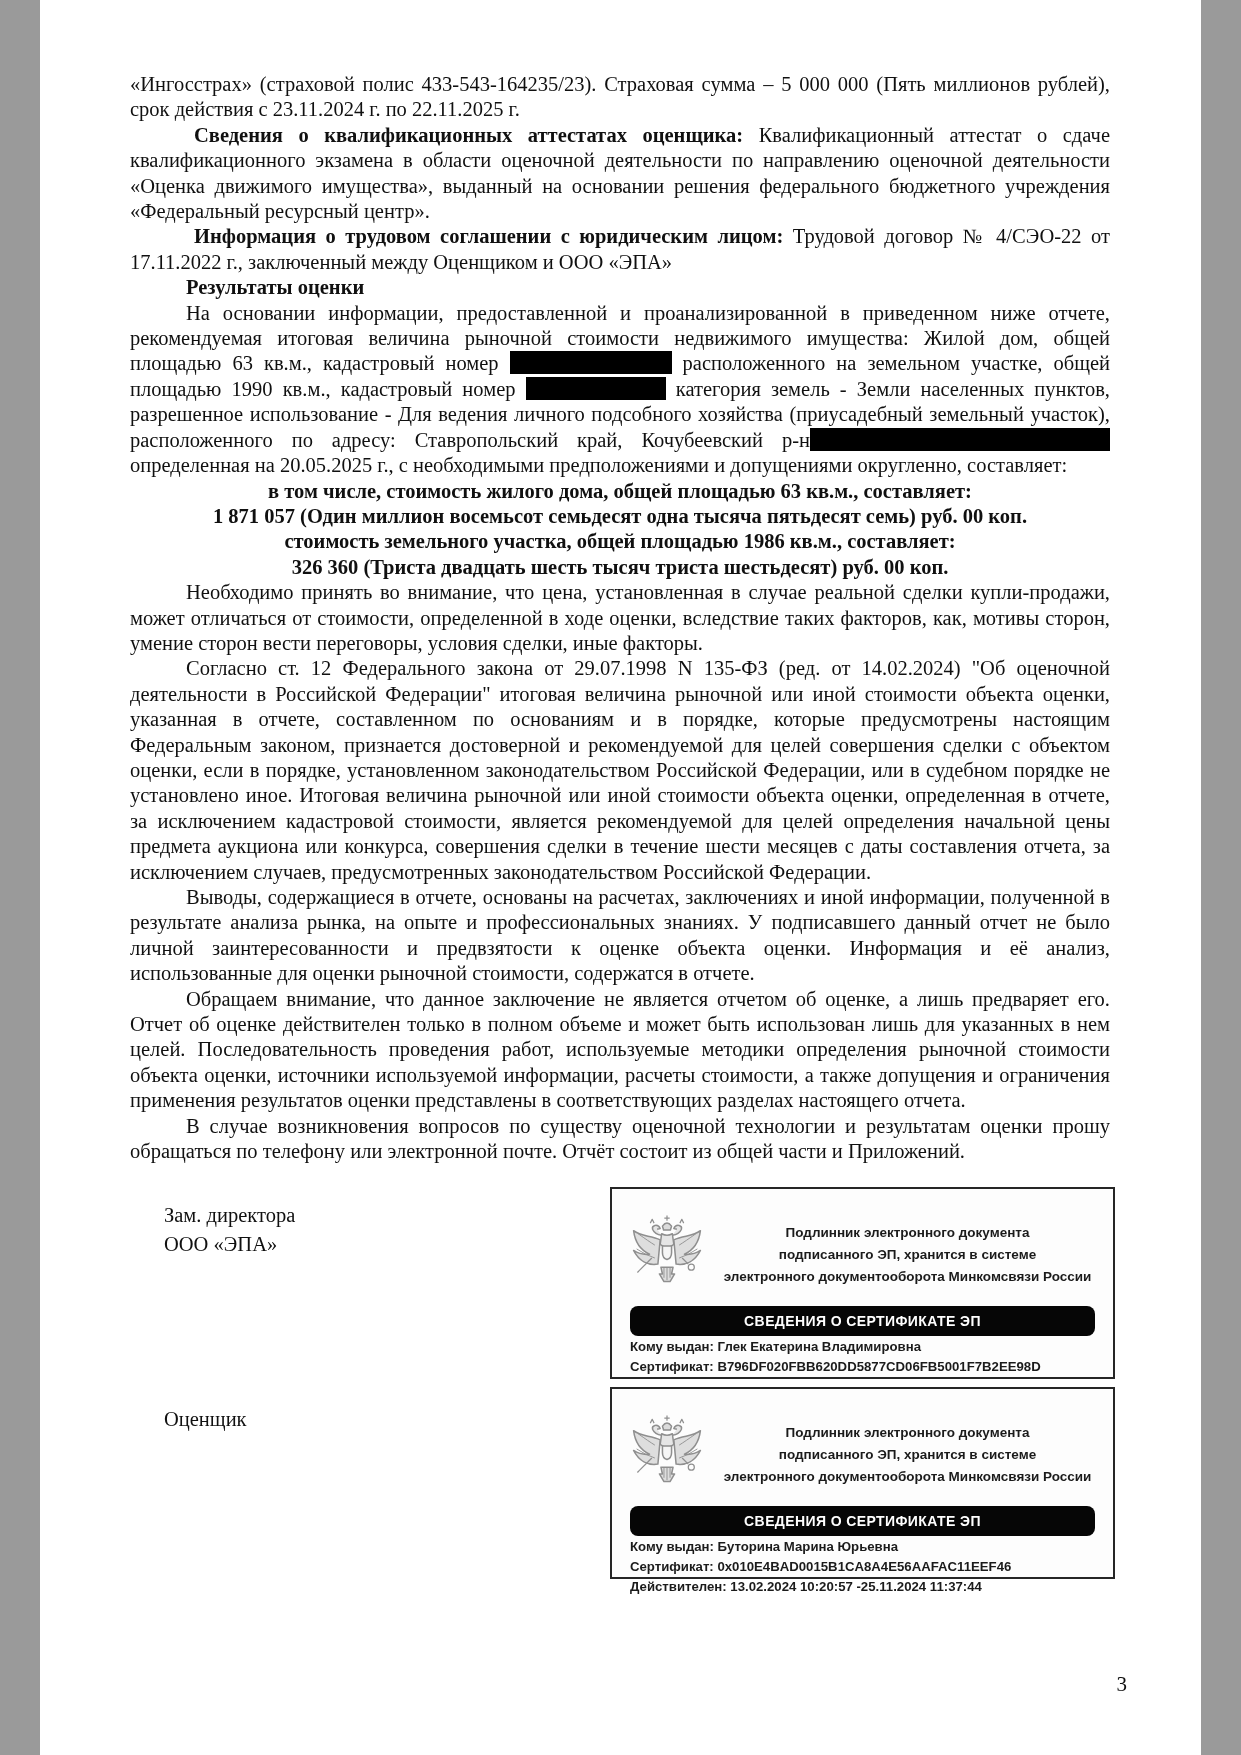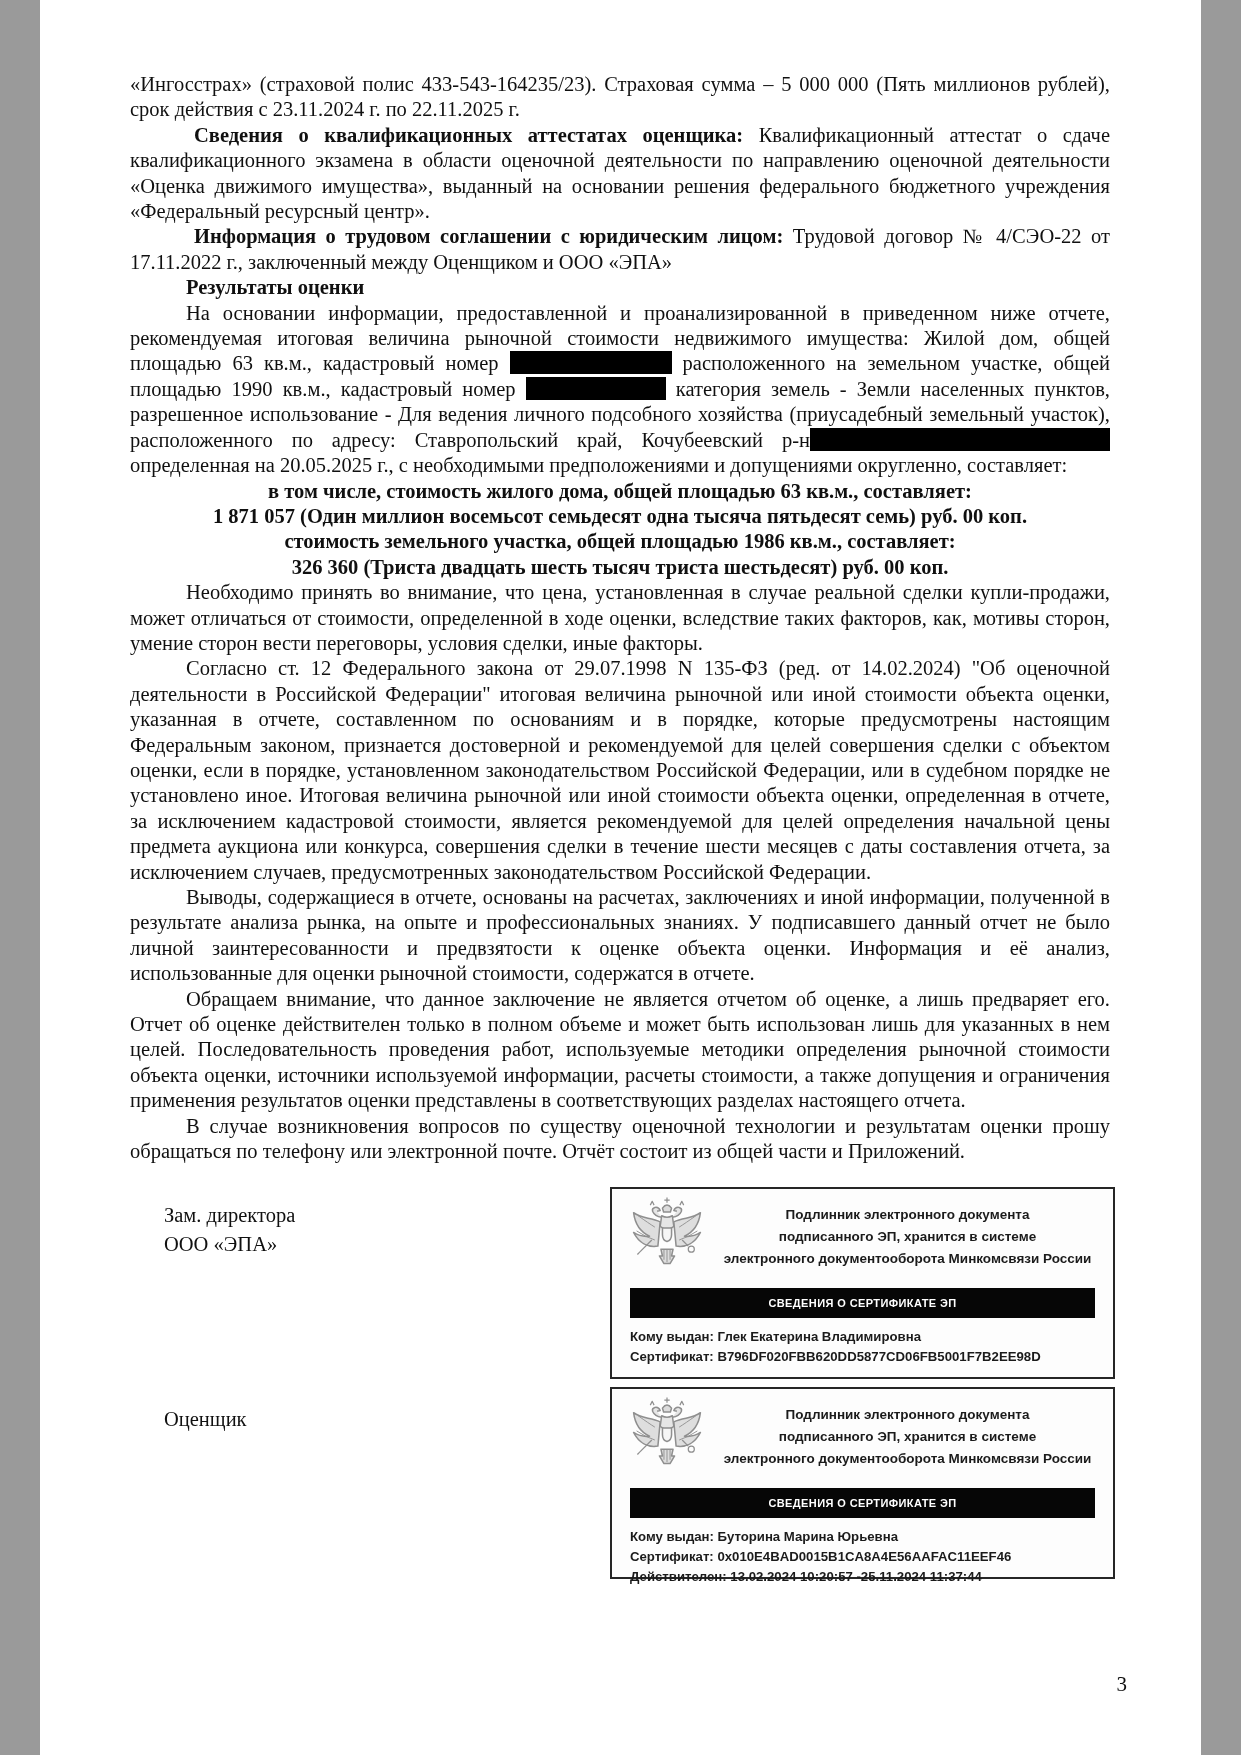--- a/index.html
+++ b/index.html
@@ -24,29 +24,29 @@
   .sig-role{position:absolute;left:124px;font-size:20.5px;line-height:29px;text-align:left;}
   .sig-role.first{top:14px;}
   .sig-role.second{top:218px;}
 
   .stamps{position:absolute;left:570px;top:0;}
   .stamp{
     width:501px;height:188px;border:2px solid #262626;background:#fdfdfd;
     margin-bottom:8px;
     font-family:"Liberation Sans","DejaVu Sans",sans-serif;font-weight:bold;color:#1b1b1b;
   }
-  .stamp-top{display:flex;align-items:center;padding:2px 8px 0 12px;height:92px;}
+  .stamp-top{display:flex;align-items:center;padding:20px 8px 0 12px;height:92px;}
   .eagle{flex:0 0 86px;display:flex;justify-content:center;align-items:center;}
   .stamp-header{flex:1;text-align:center;font-size:13.5px;line-height:22px;}
   .stamp-header div{white-space:nowrap;}
   .stamp-bar{
     margin:5px 18px 0 18px;background:#060606;color:#fff;text-align:center;
-    font-size:11px;height:30px;line-height:30px;letter-spacing:.4px;
+    font-size:14px;height:30px;line-height:30px;letter-spacing:.4px;border-radius:8px;
   }
-  .stamp-info{padding:9px 10px 0 18px;font-size:13.2px;line-height:20px;text-align:left;}
+  .stamp-info{padding:1px 10px 0 18px;font-size:13.2px;line-height:20px;text-align:left;}
   .page-num{position:absolute;right:74px;bottom:58px;font-size:21px;}
 </style>
 </head>
 <body>
 
 <div class="page">
   <div class="content">
 
     <p class="no-indent">«Ингосстрах» (страховой полис 433-543-164235/23). Страховая сумма – 5 000 000 (Пять миллионов рублей), срок действия с 23.11.2024 г. по 22.11.2025 г.</p>
 

